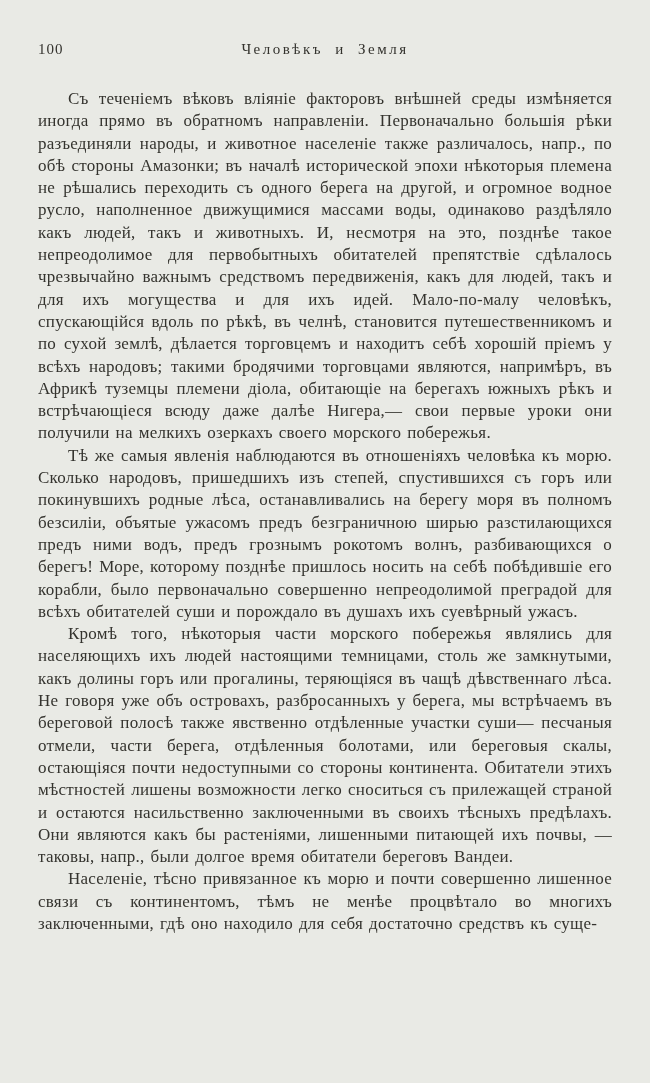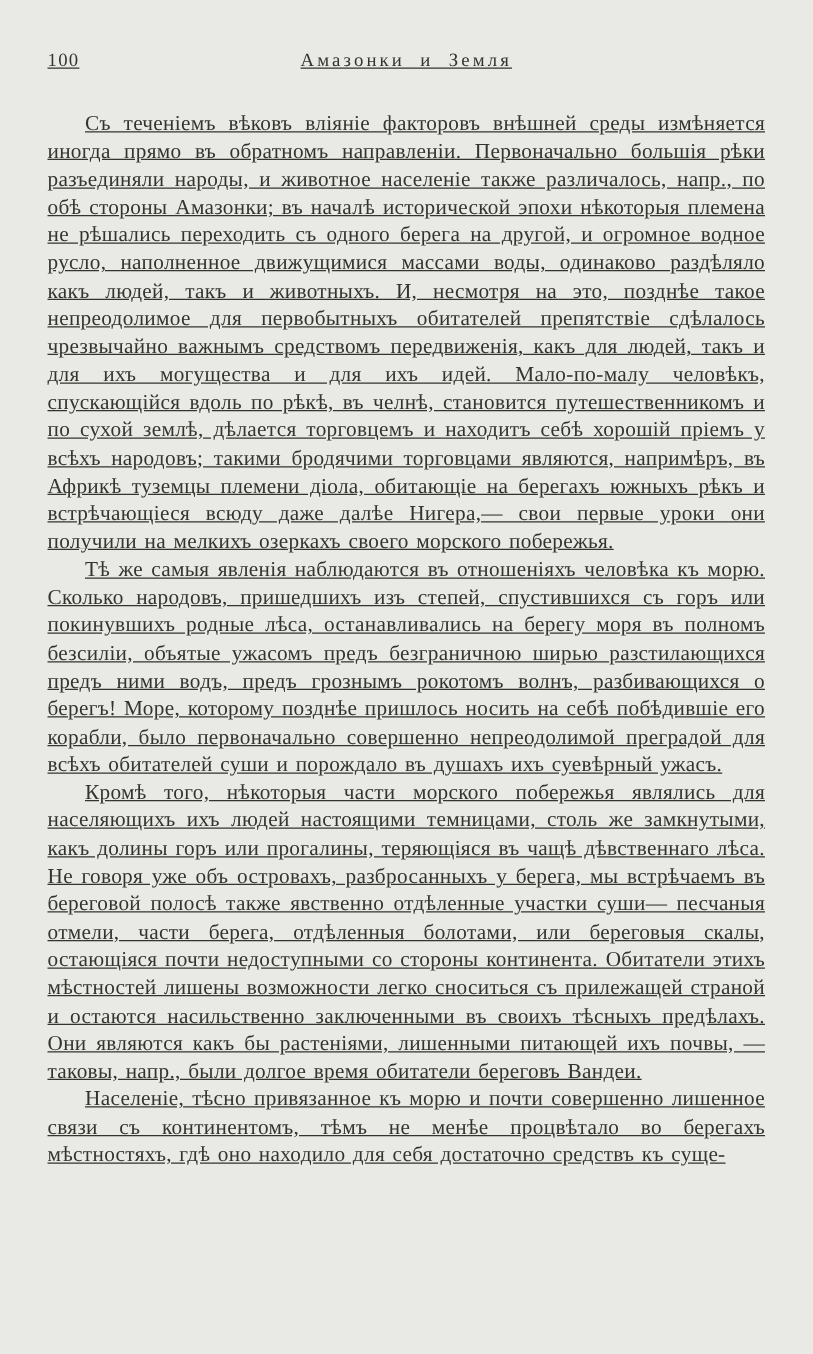--- a/index.html
+++ b/index.html
@@ -17,21 +17,20 @@
     color: var(--ink);
     font-family: "Liberation Serif", "DejaVu Serif", serif;
     overflow: hidden;
   }
   .page{
     box-sizing: border-box;
     width: 650px;
     height: 1083px;
     padding: 40px 38px 28px 38px;
     position: relative;
-    text-decoration: underline;
   }
   .header{
     display: flex;
     align-items: baseline;
     font-size: 15px;
     line-height: 18px;
     margin-bottom: 30px;
   }
   .page-number{
     width: 90px;
@@ -56,23 +55,23 @@
   .body-text p.spaced{
   }
 </style>
 </head>
 <body>
 
 <div class="page">
 
   <div class="header">
     <span class="page-number">100</span>
-    <span class="running-title">Амазонки  и  Земля</span>
+    <span class="running-title">Человѣкъ  и  Земля</span>
   </div>
 
   <div class="body-text">
     <p>Съ теченіемъ вѣковъ вліяніе факторовъ внѣшней среды измѣняется иногда прямо въ обратномъ направленіи. Первоначально большія рѣки разъединяли народы, и животное населеніе также различалось, напр., по обѣ стороны Амазонки; въ началѣ исторической эпохи нѣкоторыя племена не рѣшались переходить съ одного берега на другой, и огромное водное русло, наполненное движущимися массами воды, одинаково раздѣляло какъ людей, такъ и животныхъ. И, несмотря на это, позднѣе такое непреодолимое для первобытныхъ обитателей препятствіе сдѣлалось чрезвычайно важнымъ средствомъ передвиженія, какъ для людей, такъ и для ихъ могущества и для ихъ идей. Мало-по-малу человѣкъ, спускающійся вдоль по рѣкѣ, въ челнѣ, становится путешественникомъ и по сухой землѣ, дѣлается торговцемъ и находитъ себѣ хорошій пріемъ у всѣхъ народовъ; такими бродячими торговцами являются, напримѣръ, въ Африкѣ туземцы племени діола, обитающіе на берегахъ южныхъ рѣкъ и встрѣчающіеся всюду даже далѣе Нигера,— свои первые уроки они получили на мелкихъ озеркахъ своего морского побережья.</p>
     <p class="spaced">Тѣ же самыя явленія наблюдаются въ отношеніяхъ человѣка къ морю. Сколько народовъ, пришедшихъ изъ степей, спустившихся съ горъ или покинувшихъ родные лѣса, останавливались на берегу моря въ полномъ безсиліи, объятые ужасомъ предъ безграничною ширью разстилающихся предъ ними водъ, предъ грознымъ рокотомъ волнъ, разбивающихся о берегъ! Море, которому позднѣе пришлось носить на себѣ побѣдившіе его корабли, было первоначально совершенно непреодолимой преградой для всѣхъ обитателей суши и порождало въ душахъ ихъ суевѣрный ужасъ.</p>
     <p>Кромѣ того, нѣкоторыя части морского побережья являлись для населяющихъ ихъ людей настоящими темницами, столь же замкнутыми, какъ долины горъ или прогалины, теряющіяся въ чащѣ дѣвственнаго лѣса. Не говоря уже объ островахъ, разбросанныхъ у берега, мы встрѣчаемъ въ береговой полосѣ также явственно отдѣленные участки суши— песчаныя отмели, части берега, отдѣленныя болотами, или береговыя скалы, остающіяся почти недоступными со стороны континента. Обитатели этихъ мѣстностей лишены возможности легко сноситься съ прилежащей страной и остаются насильственно заключенными въ своихъ тѣсныхъ предѣлахъ. Они являются какъ бы растеніями, лишенными питающей ихъ почвы, — таковы, напр., были долгое время обитатели береговъ Вандеи.</p>
-    <p>Населеніе, тѣсно привязанное къ морю и почти совершенно лишенное связи съ континентомъ, тѣмъ не менѣе процвѣтало во берегахъ мѣстностяхъ, гдѣ оно находило для себя достаточно средствъ къ суще-</p>
+    <p>Населеніе, тѣсно привязанное къ морю и почти совершенно лишенное связи съ континентомъ, тѣмъ не менѣе процвѣтало во многихъ заключенными, гдѣ оно находило для себя достаточно средствъ къ суще-</p>
   </div>
 
 </div>
 
 </body></html>

